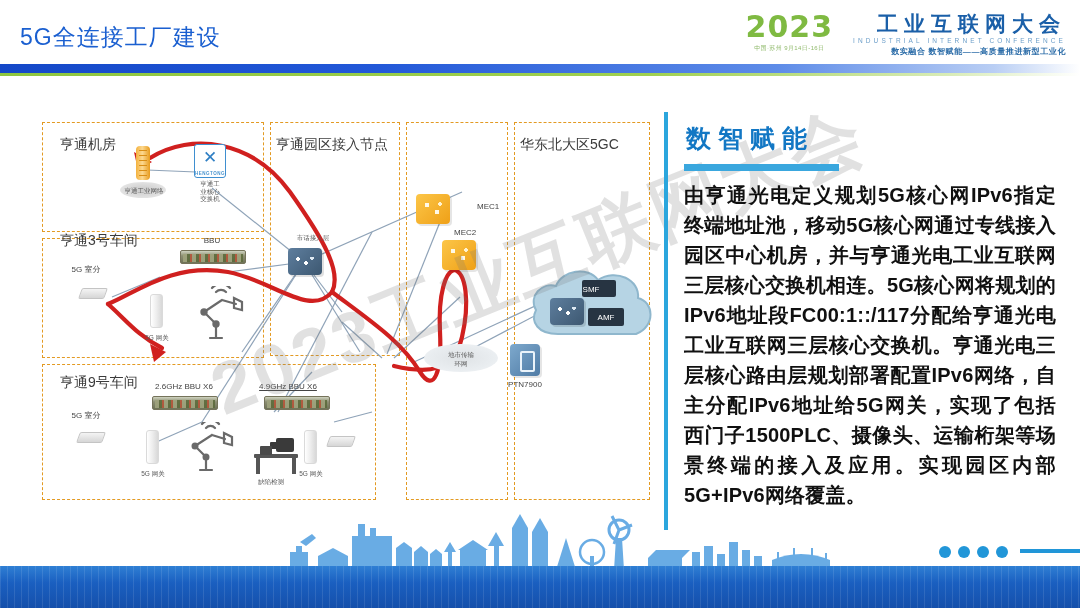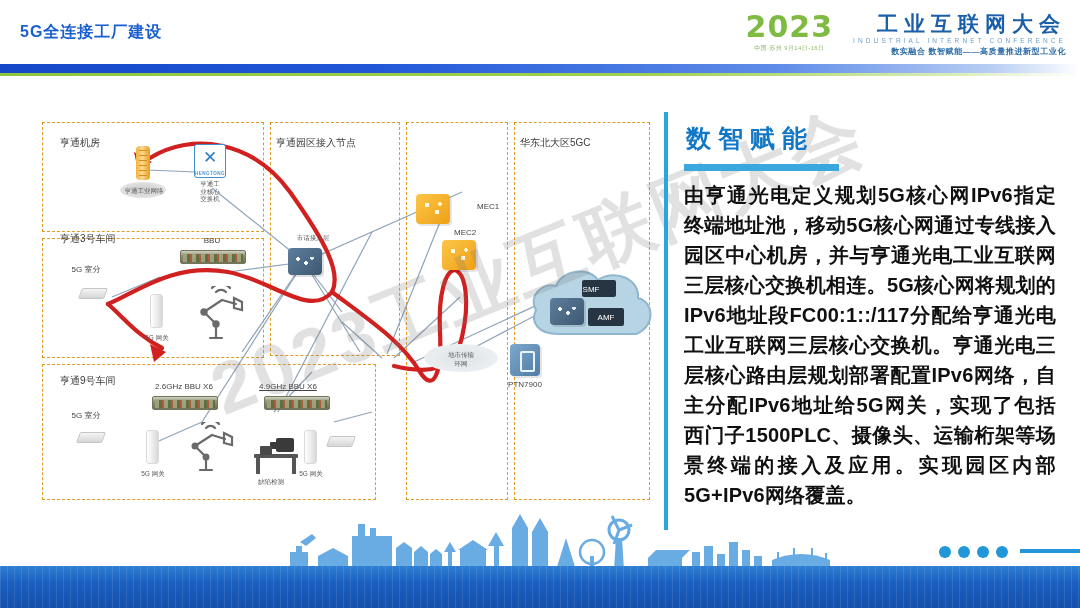--- a/index.html
+++ b/index.html
@@ -8,21 +8,21 @@
     font-family: "Liberation Sans", "DejaVu Sans", sans-serif;
     background: #ffffff;
     overflow: hidden;
     position: relative;
   }
   #slide { position: relative; width: 1080px; height: 608px; background:#fff; overflow:hidden; }
 
   
   .hdr-title {
     position: absolute; left: 20px; top: 22px;
-    font-size: 16px; font-weight: bold; color: #1a5fd0;
+    font-size: 23px; font-weight: normal; color: #1a5fd0;
     letter-spacing: 1px; white-space: nowrap;
   }
   .hdr-rule {
     position: absolute; left: 0; top: 64px; width: 1080px; height: 9px;
     background: linear-gradient(to right, #1448c8 0%, #2258d8 35%, #5e8ce8 72%, #b9cef4 92%, #ffffff 100%);
   }
   .hdr-rule2 {
     position: absolute; left: 0; top: 73px; width: 1080px; height: 3px;
     background: linear-gradient(to right, #8ec63f 0%, #9fd04f 60%, #d9ecb8 88%, #ffffff 100%);
   }
@@ -40,21 +40,21 @@
   .logo-cn { font-size: 21px; font-weight: bold; color:#1a5fa8; letter-spacing: 6px; line-height:23px; }
   .logo-en { font-size: 6.5px; color:#6c9ec9; letter-spacing: 3.1px; margin-top:2px; }
   .logo-sub { font-size: 8px; color:#2b6ca8; letter-spacing: .6px; margin-top:2px; font-weight:bold;}
 
   
   .diagram { position:absolute; left:42px; top:122px; width:608px; height:388px; }
   .zone {
     position:absolute; border:1.6px dashed #e39a22; background:transparent;
   }
   .zone-lbl {
-    position:absolute; font-size:10px; color:#3b3b3b; white-space:nowrap;
+    position:absolute; font-size:14px; color:#3b3b3b; white-space:nowrap;
     font-family:"Liberation Sans", sans-serif;
   }
   .node-lbl { position:absolute; font-size:8px; color:#444; white-space:nowrap; text-align:center;}
   .node-lbl.sm { font-size:6.5px; color:#5a5a5a; }
   .node-lbl.w { color:#fff; }
 
   
   .i-server {
     position:absolute; width:14px; height:34px; border-radius:4px;
     background:linear-gradient(to right,#f4b13c,#fcd890 45%,#e79b1d);

